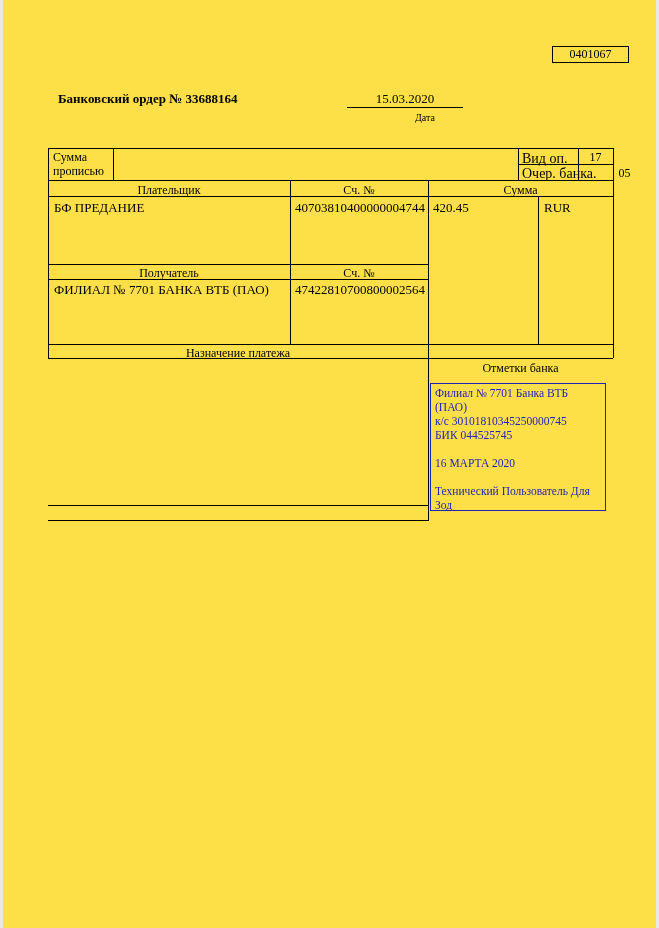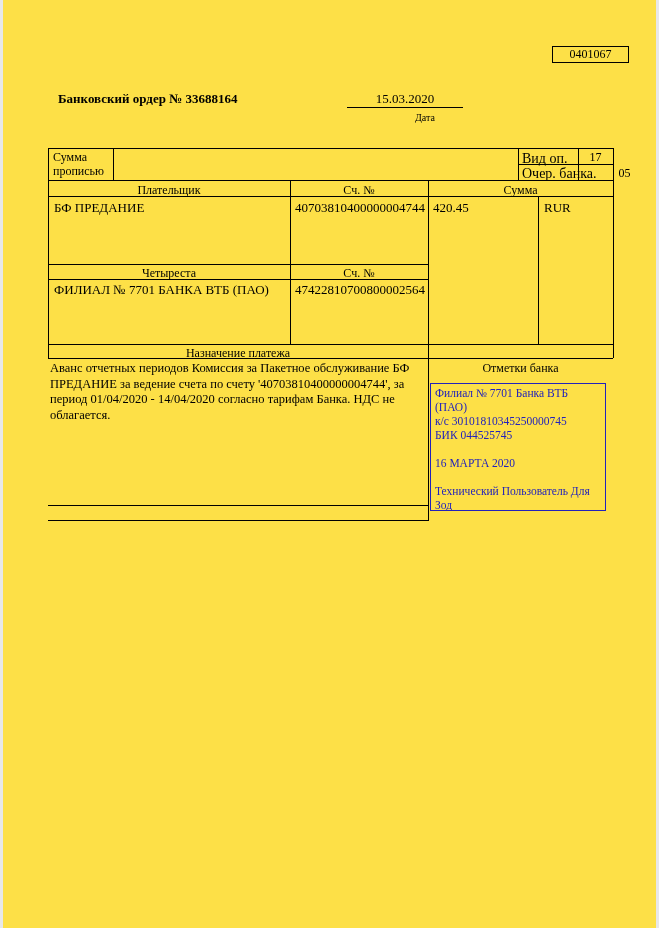--- a/index.html
+++ b/index.html
@@ -83,33 +83,29 @@
 
   <div class="txt sm ctr" style="left:45px; top:183px; width:242px;">Плательщик</div>
   <div class="txt sm ctr" style="left:287px; top:183px; width:138px;">Сч. №</div>
   <div class="txt sm ctr" style="left:425px; top:183px; width:185px;">Сумма</div>
 
   <div class="txt" style="left:51px; top:200px;">БФ ПРЕДАНИЕ</div>
   <div class="txt" style="left:292px; top:200px;">40703810400000004744</div>
   <div class="txt" style="left:430px; top:200px;">420.45</div>
   <div class="txt" style="left:541px; top:200px;">RUR</div>
 
-  <div class="txt sm ctr" style="left:45px; top:266px; width:242px;">Четыреста</div>
+  <div class="txt sm ctr" style="left:45px; top:266px; width:242px;">Получатель</div>
   <div class="txt sm ctr" style="left:287px; top:266px; width:138px;">Сч. №</div>
 
   <div class="txt" style="left:51px; top:282px;">ФИЛИАЛ № 7701 БАНКА ВТБ (ПАО)</div>
   <div class="txt" style="left:292px; top:282px;">47422810700800002564</div>
 
   <div class="txt sm ctr" style="left:425px; top:361px; width:185px;">Отметки банка</div>
   <div class="txt sm ctr" style="left:45px; top:346px; width:380px;">Назначение платежа</div>
 
-  <div class="purpose">Аванс отчетных периодов Комиссия за Пакетное обслуживание БФ
-ПРЕДАНИЕ за ведение счета по счету '40703810400000004744', за
-период 01/04/2020 - 14/04/2020 согласно тарифам Банка. НДС не
-облагается.</div>
 
   <div class="stamp">Филиал № 7701 Банка ВТБ (ПАО)
 к/с 30101810345250000745
 БИК 044525745
 
 16 МАРТА 2020
 
 Технический Пользователь Для
 Зод
 Документ принят электронно</div>

